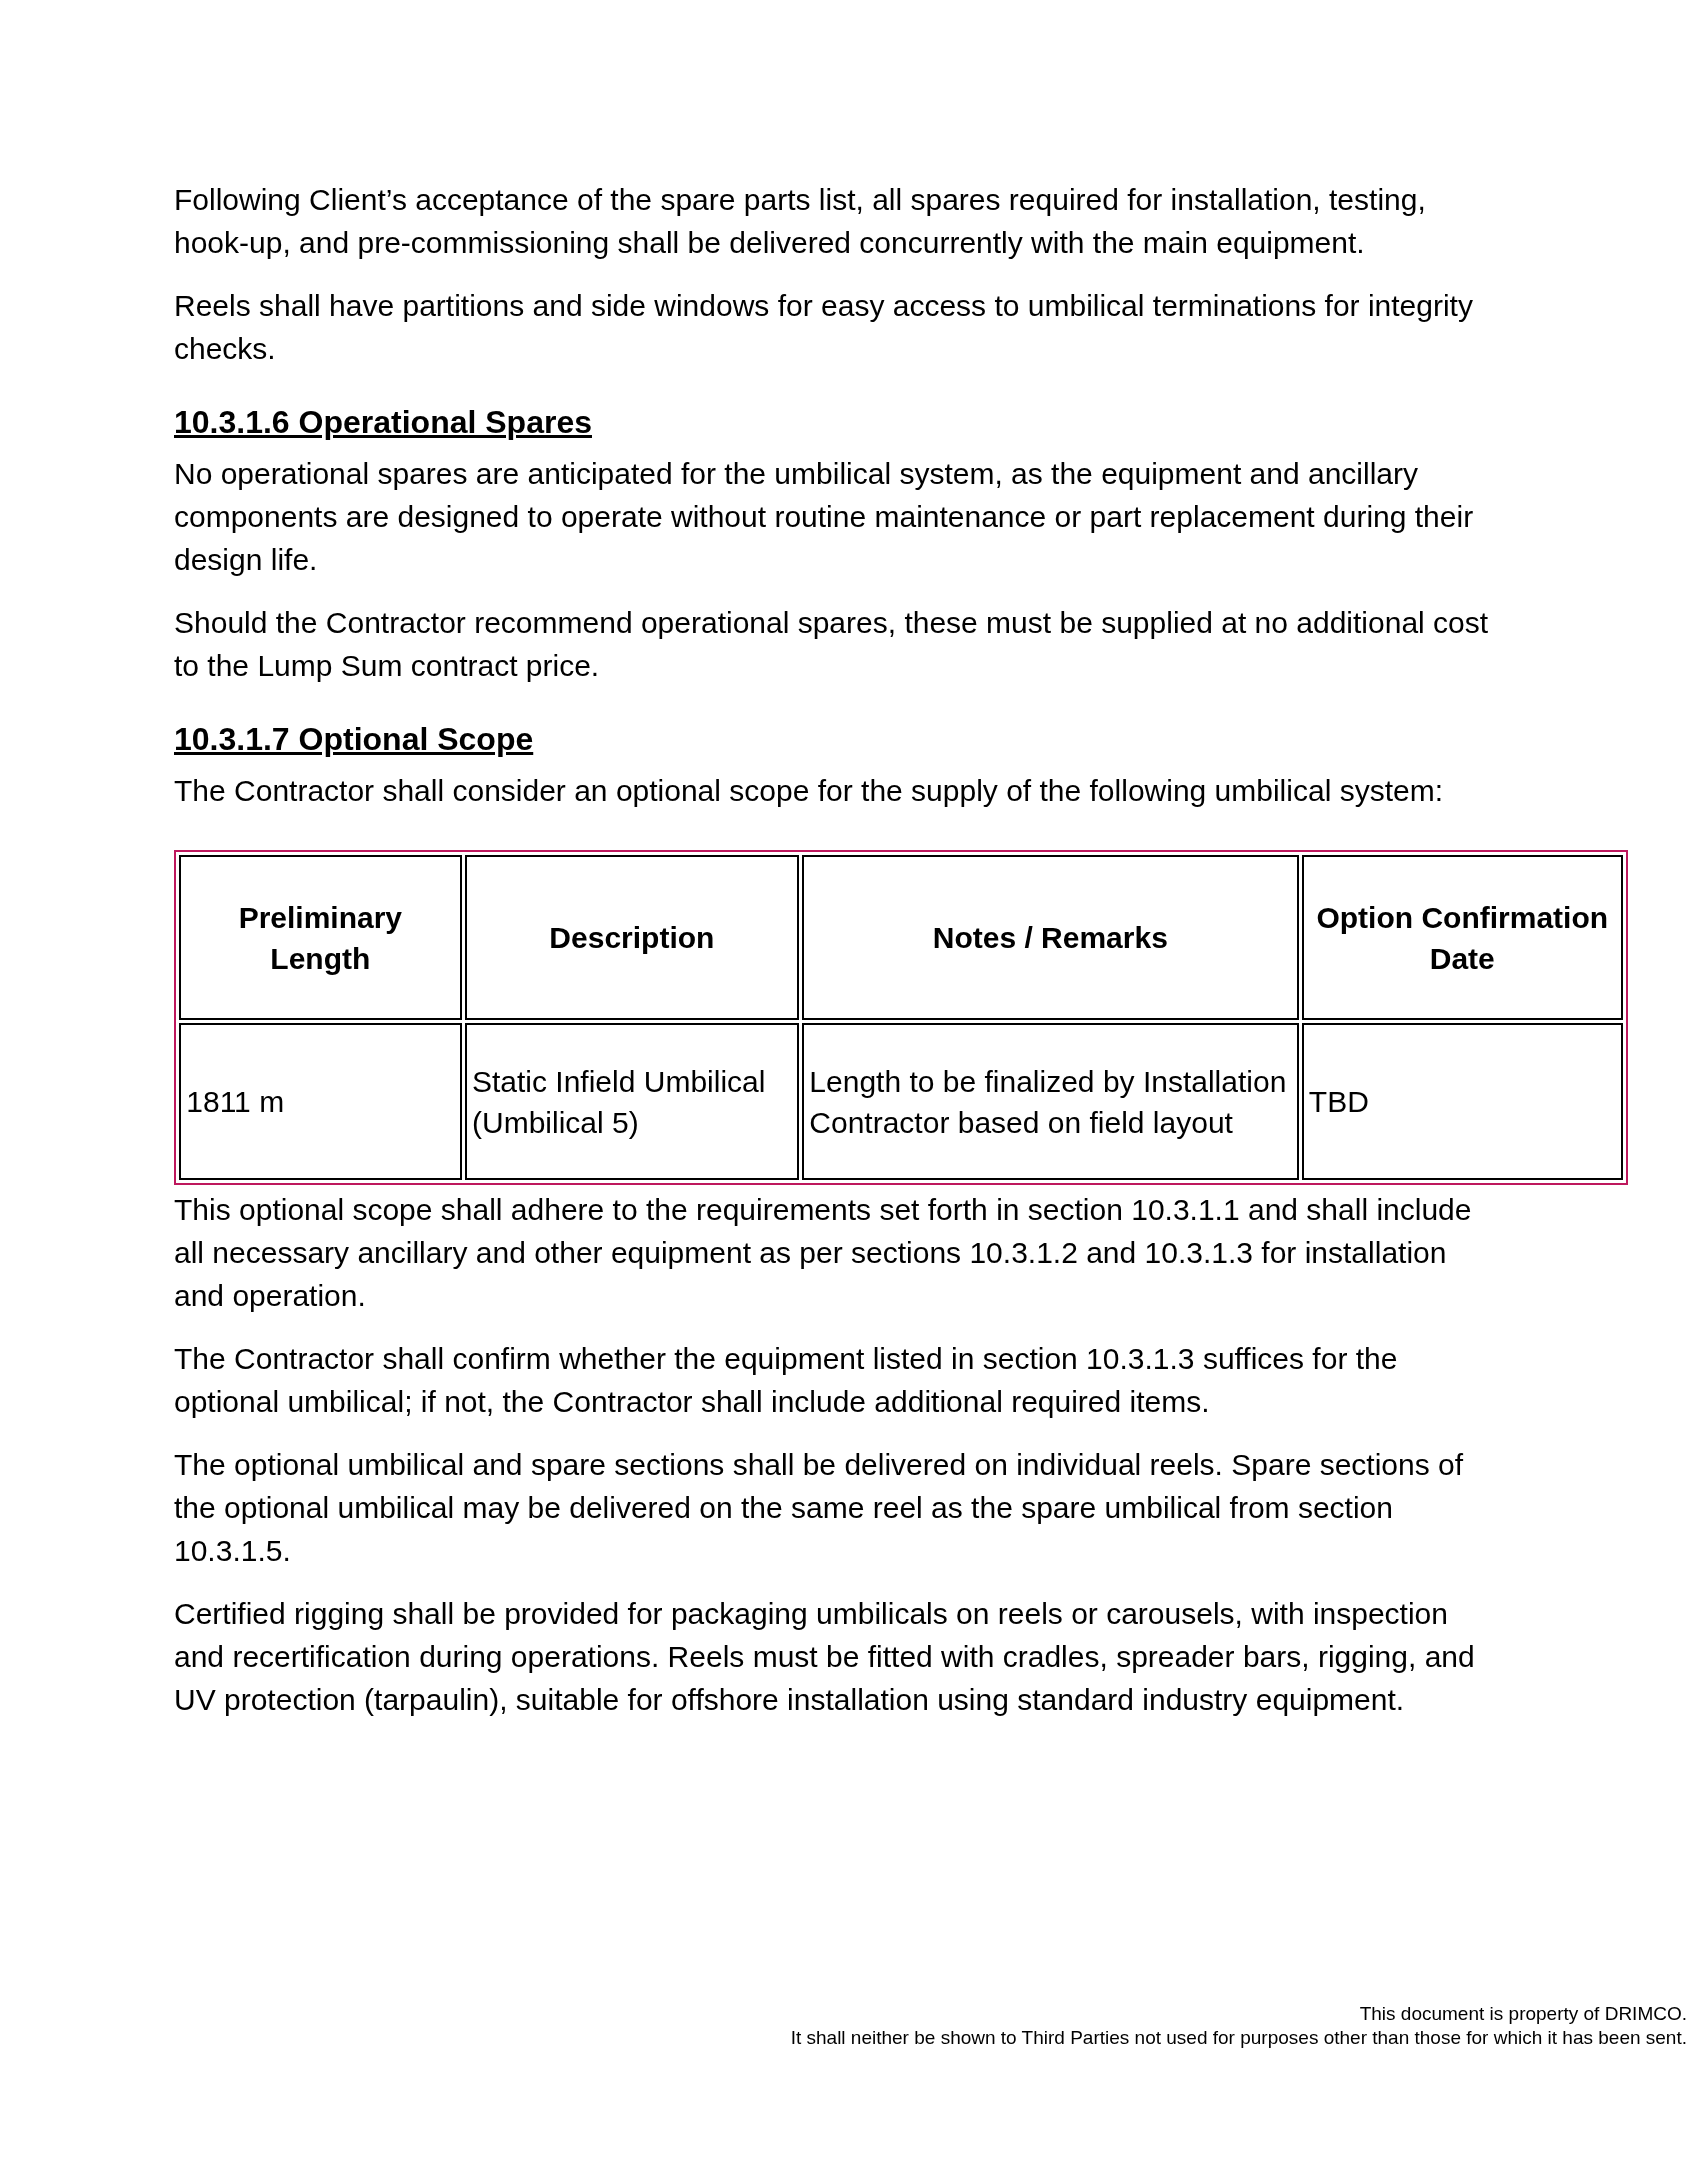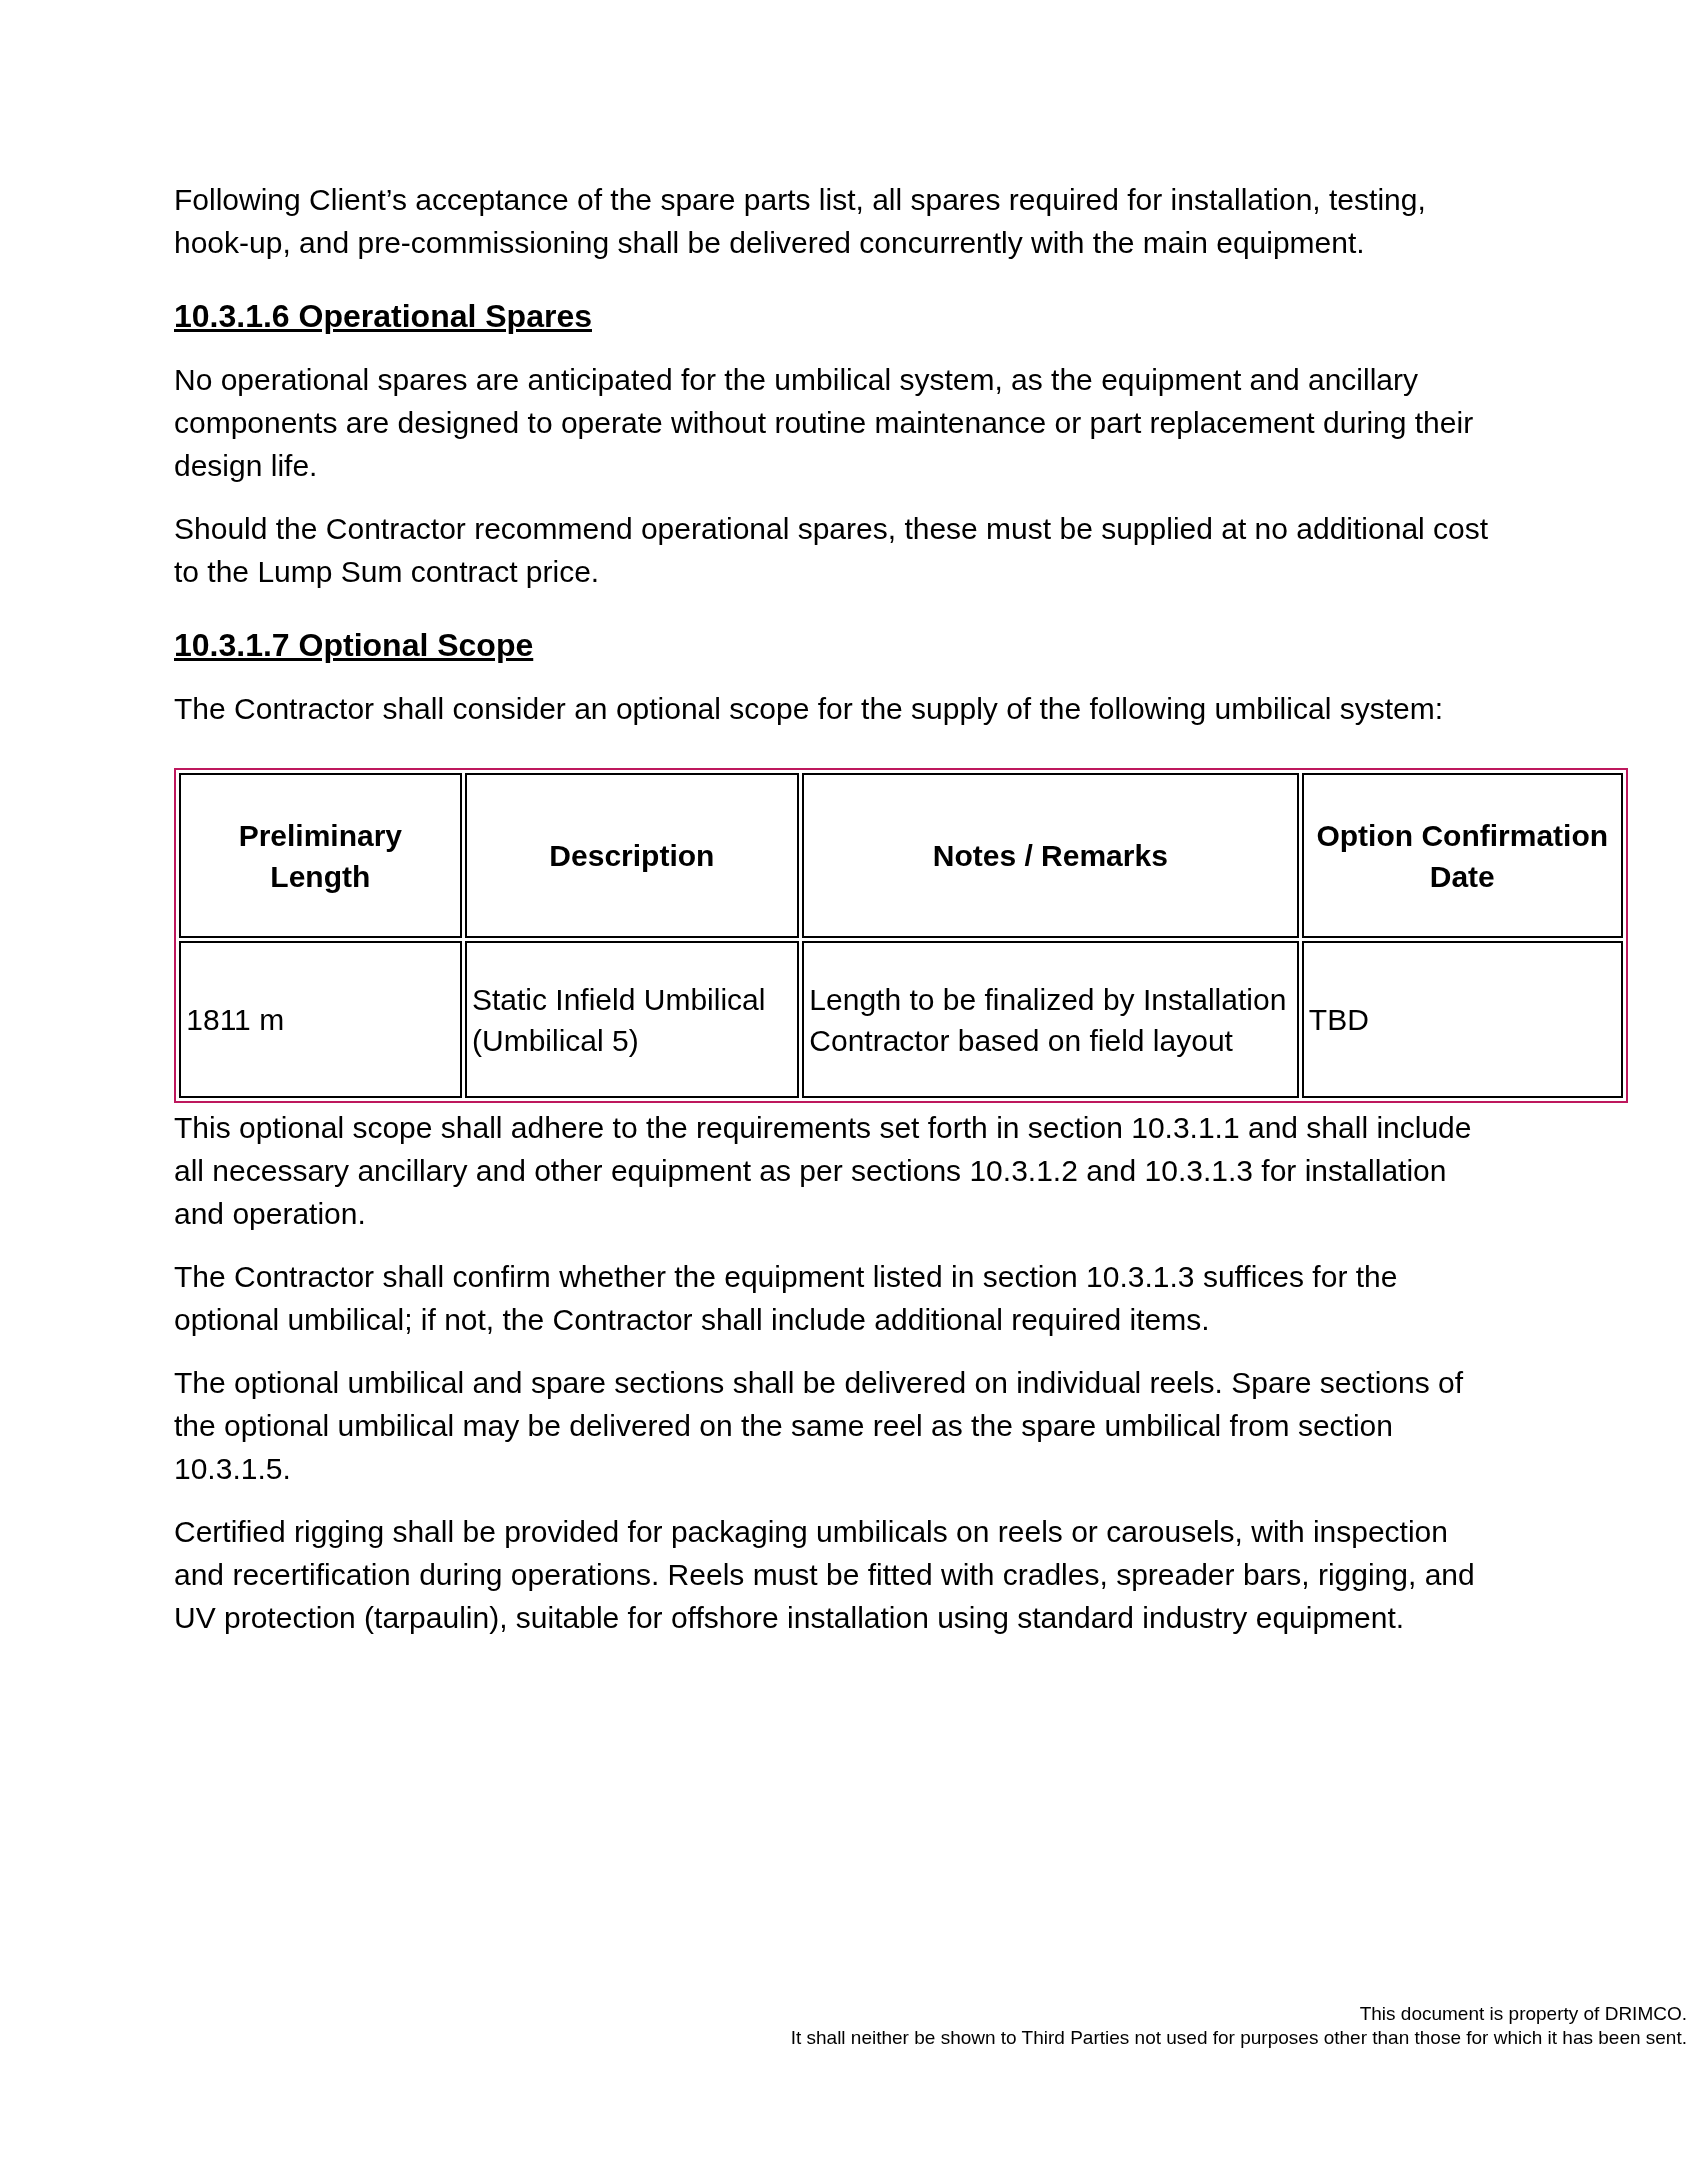--- a/index.html
+++ b/index.html
@@ -15,21 +15,21 @@
   .content {
     position: absolute;
     left: 174px;
     top: 178px;
     width: 1323px;
     font-size: 30px;
     line-height: 43px;
   }
   .content p { margin: 0; }
   .content p + p { margin-top: 20px; }
-  .content h3 + p { margin-top: 20px; }
+  .content h3 + p { margin-top: 8px; }
   .content h3 {
     margin-top: 30px;
     font-size: 32px;
     line-height: 44px;
     font-weight: bold;
     text-decoration: underline;
   }
   table.opt-table {
     width: 1454px;
     margin-top: 38px;
@@ -69,20 +69,21 @@
     text-align: right;
     font-size: 19px;
     line-height: 24px;
   }
 </style>
 </head>
 <body>
 
 <div class="content">
   <p>Following Client’s acceptance of the spare parts list, all spares required for installation, testing, hook-up, and pre-commissioning shall be delivered concurrently with the main equipment.</p>
+  <p>Reels shall have partitions and side windows for easy access to umbilical terminations for integrity checks.</p>
   <h3>10.3.1.6 Operational Spares</h3>
   <p>No operational spares are anticipated for the umbilical system, as the equipment and ancillary components are designed to operate without routine maintenance or part replacement during their design life.</p>
   <p>Should the Contractor recommend operational spares, these must be supplied at no additional cost to the Lump Sum contract price.</p>
   <h3>10.3.1.7 Optional Scope</h3>
   <p>The Contractor shall consider an optional scope for the supply of the following umbilical system:</p>
 
   <table class="opt-table">
     <colgroup>
       <col class="col-1">
       <col class="col-2">

